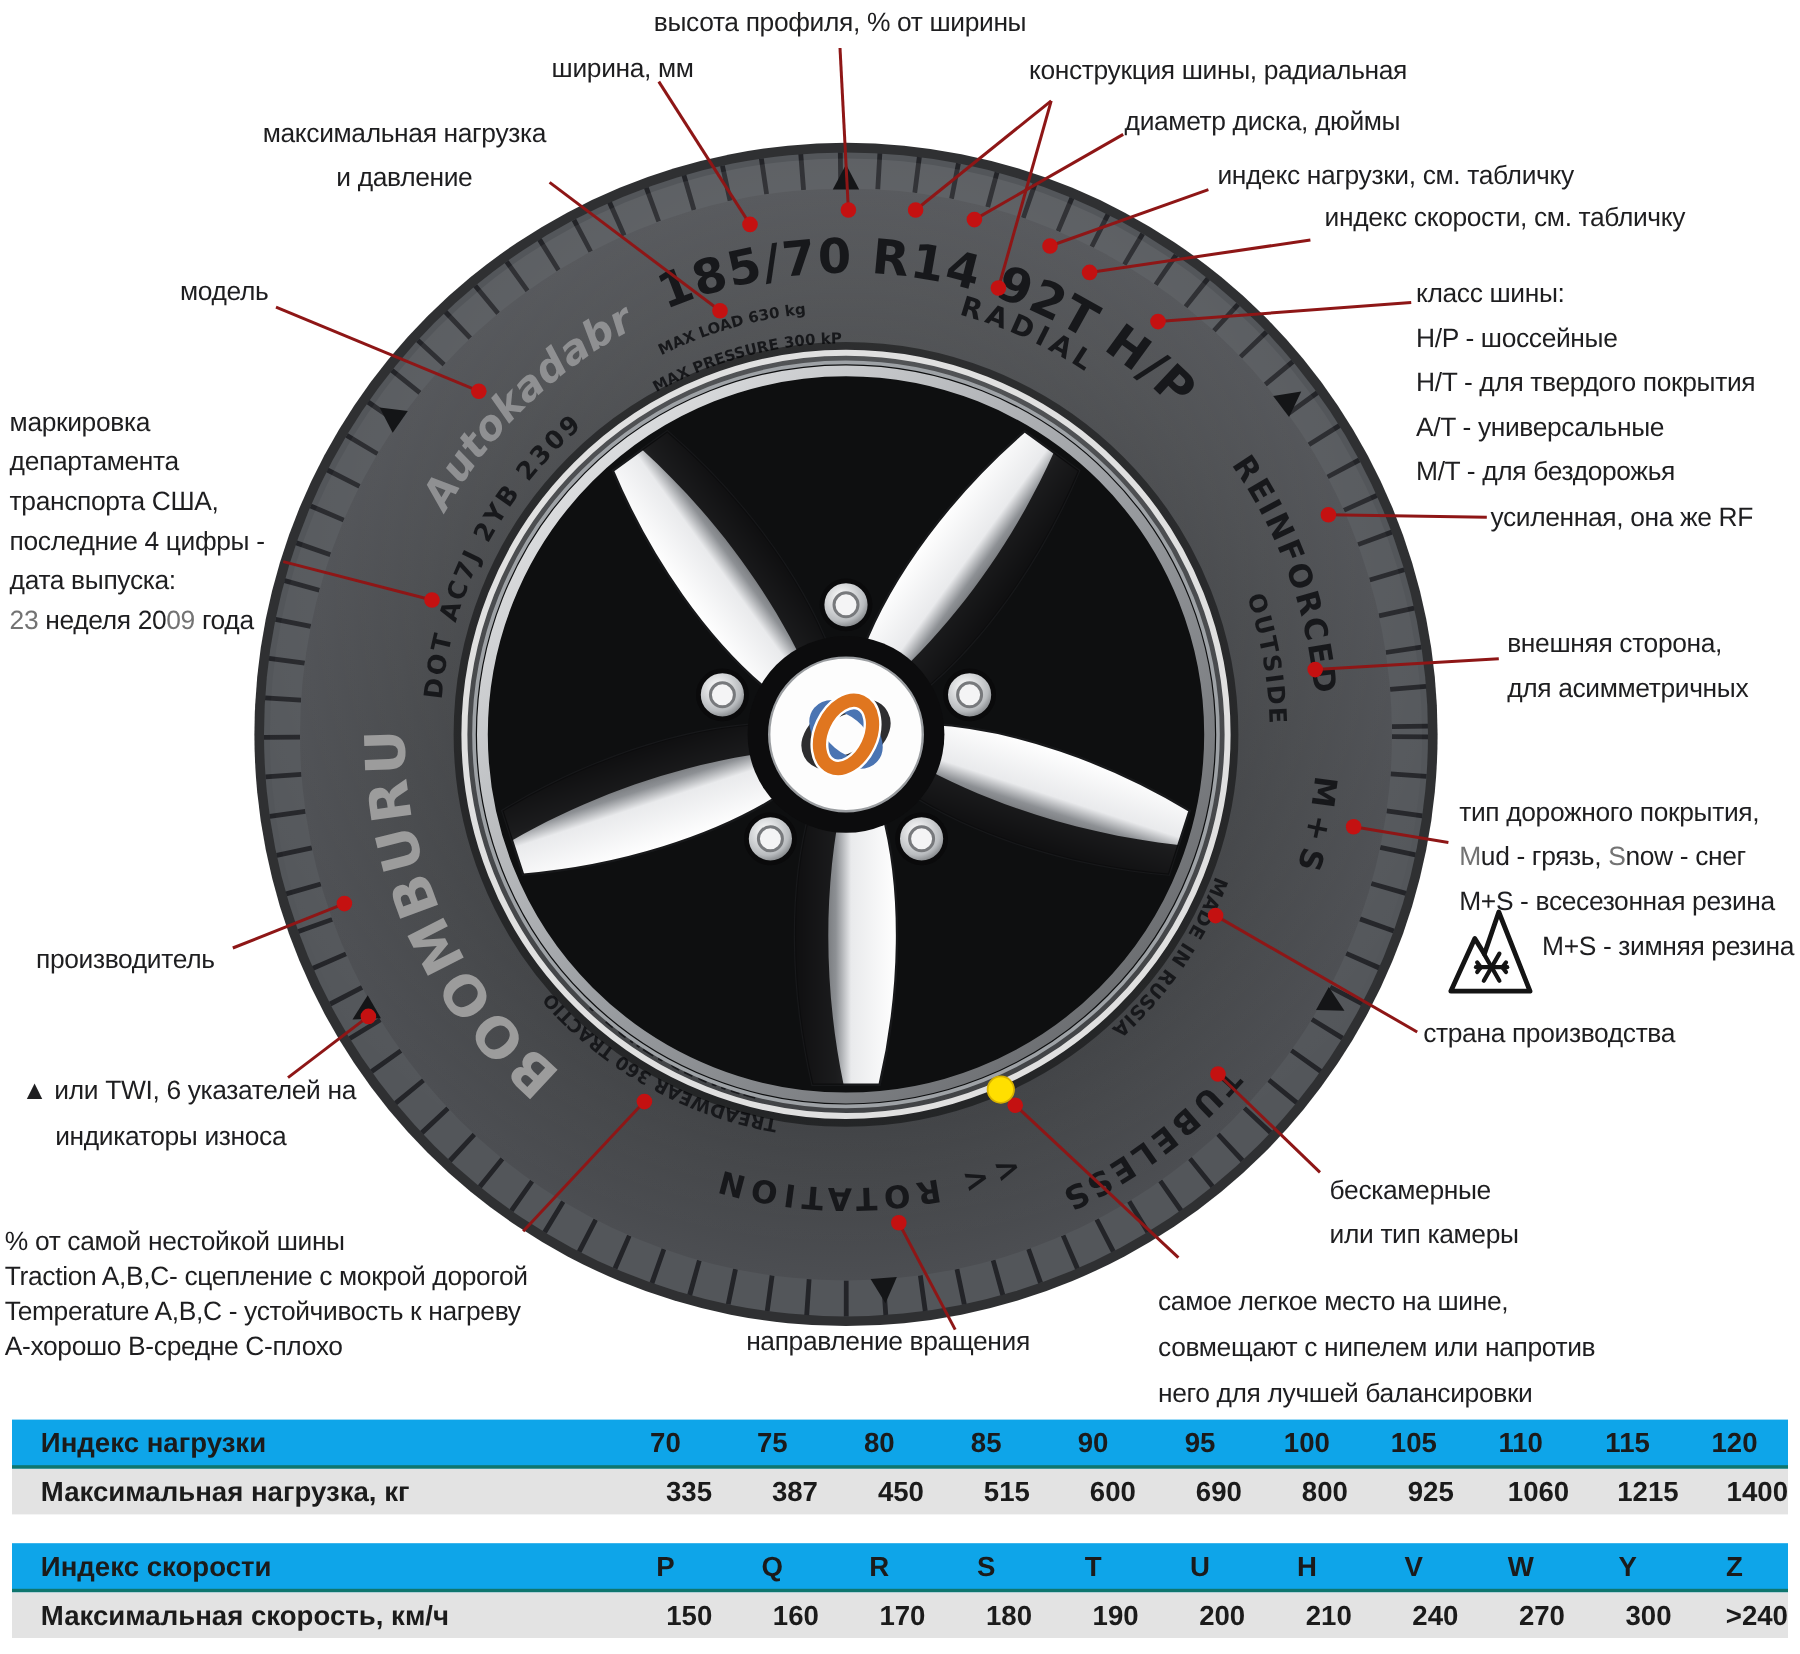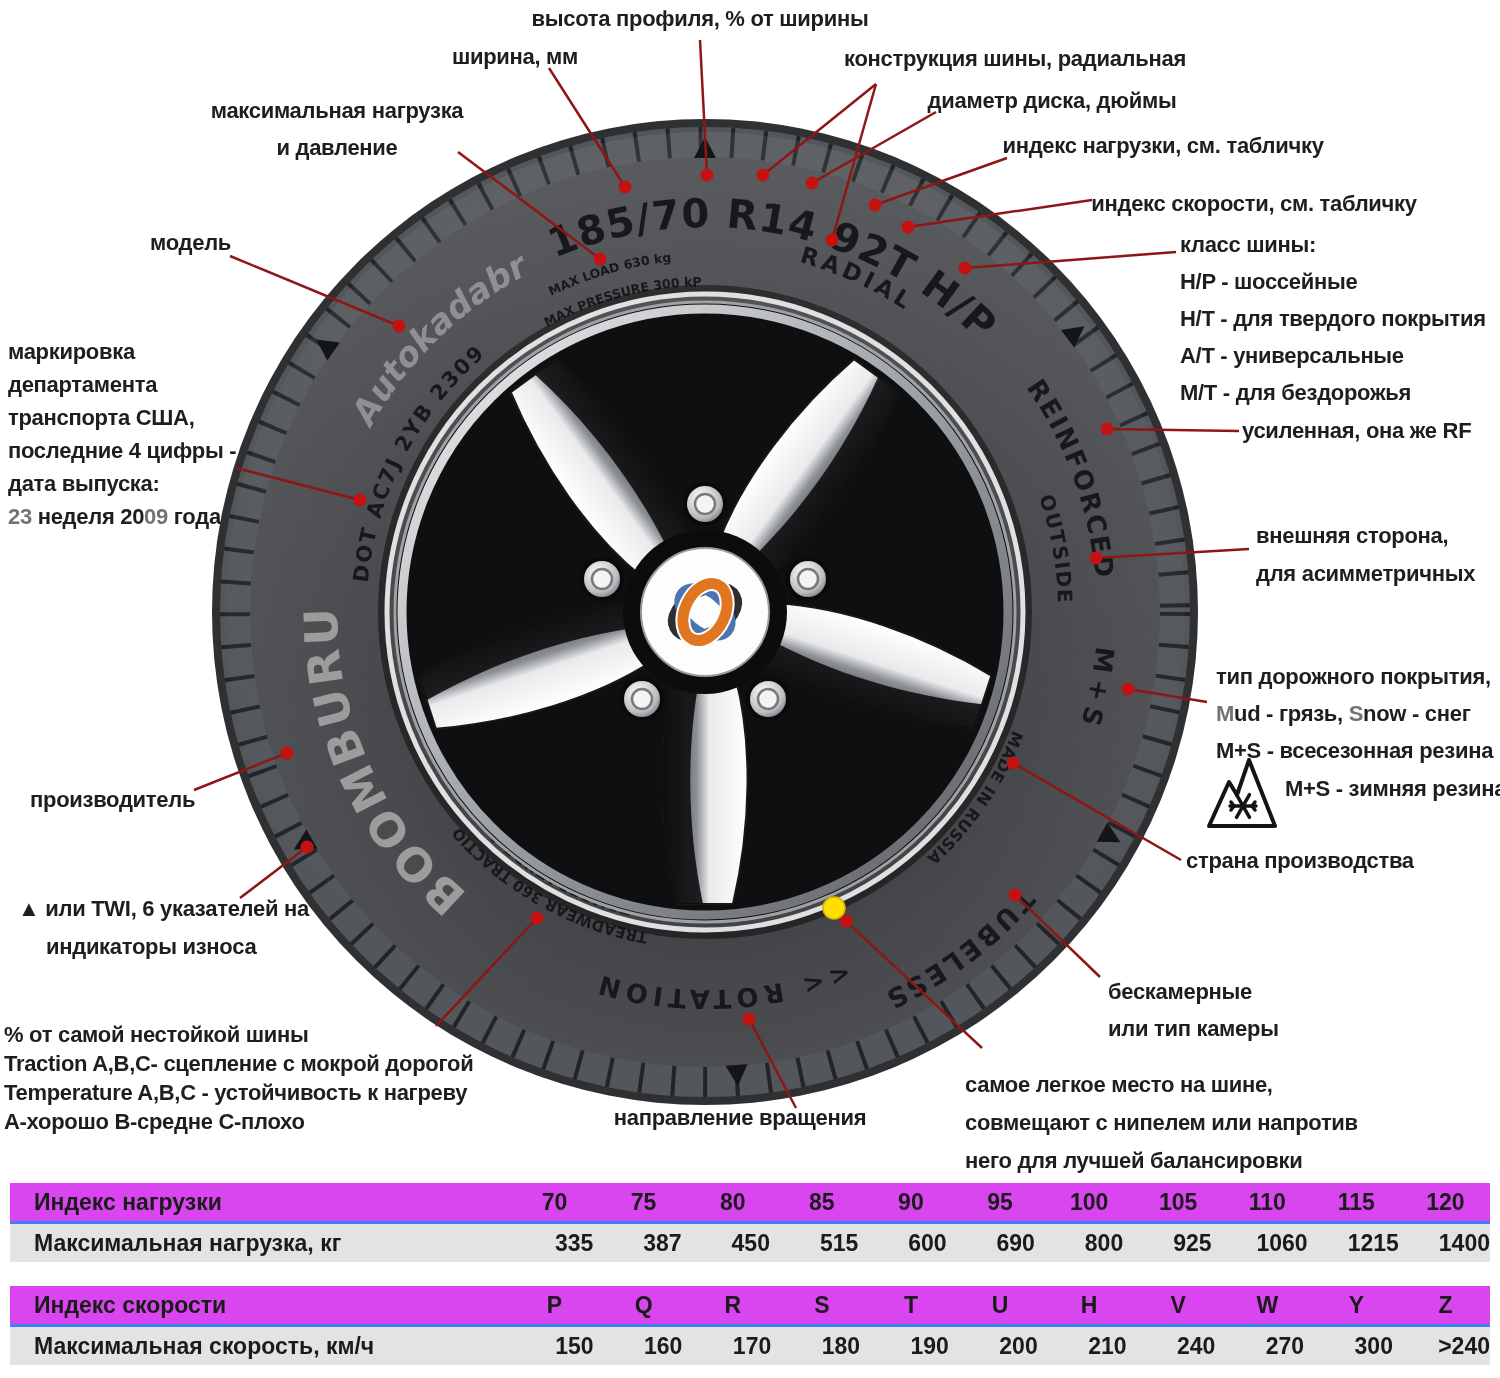--- a/index.html
+++ b/index.html
@@ -1,30 +1,30 @@
 <!DOCTYPE html>
 <html><head>
 <meta charset="utf-8">
 <style>
   html,body{margin:0;padding:0;background:#ffffff;}
   #canvas{position:relative;width:1500px;height:1378px;background:#fff;overflow:hidden;
           font-family:"Liberation Sans","DejaVu Sans",sans-serif;}
   svg text{font-family:"DejaVu Sans","Liberation Sans",sans-serif;}
-  .lbl{position:absolute;font-weight:bold;font-size:22px;color:#1e1e20;white-space:nowrap;letter-spacing:-0.3px;}
+  .lbl{position:absolute;font-weight:normal;font-size:22px;color:#1e1e20;white-space:nowrap;letter-spacing:-0.3px;}
   .lbl.center{transform:translateX(-50%);text-align:center;}
   .lbl.rightal{transform:translateX(-100%);text-align:right;}
   .red{color:#737373;}
   .block{line-height:37px;}
   .block29{line-height:29px;font-size:22px;}
   .block33{line-height:33px;}
   .block38{line-height:38px;}
   .tbl{position:absolute;left:10px;width:1480px;}
   .trow{display:grid;grid-template-columns:500px repeat(11,1fr);height:38px;align-items:center;
         font-weight:bold;font-size:23px;color:#1b1b1b;}
-  .trow.hdr{background:#d946ef;border-bottom:3px solid #3b82f6;}
+  .trow.hdr{background:#0ea5e9;border-bottom:3px solid #0f766e;}
   .trow.val{background:#e3e3e3;gap:40px;}
   .tname{padding-left:24px;}
   .tval{text-align:center;}
 </style>
 </head>
 <body>
 
 <div id="canvas">
 
   <svg width="1500" height="1378" viewBox="0 0 1500 1378" style="position:absolute;left:0;top:0">
@@ -232,21 +232,21 @@
       <circle cx="1107" cy="429" r="6.5"></circle>
     </g>
     <circle cx="834" cy="908" r="11" fill="#ffdf00" stroke="#d8b200" stroke-width="1.5"></circle>
   </svg>
 
   <div class="lbl center" style="left:700px;top:6px">высота профиля,  % от ширины</div>
   <div class="lbl rightal" style="left:578px;top:44px">ширина, мм</div>
   <div class="lbl center" style="left:1015px;top:46px">конструкция шины, радиальная</div>
   <div class="lbl center" style="left:1052px;top:88px">диаметр диска, дюймы</div>
   <div class="lbl center" style="left:1163px;top:133px">индекс нагрузки, см. табличку</div>
-  <div class="lbl center" style="left:1254px;top:191px">индекс скорости, см. табличку</div>
+  <div class="lbl center" style="left:1254px;top:168px">индекс скорости, см. табличку</div>
 
   <div class="lbl block" style="left:1180px;top:226px">
     <div>класс шины:</div>
     <div>H/P - шоссейные</div>
     <div>H/T - для твердого покрытия</div>
     <div>A/T - универсальные</div>
     <div>M/T - для бездорожья</div>
   </div>
 
   <div class="lbl center block" style="left:337px;top:92px">

